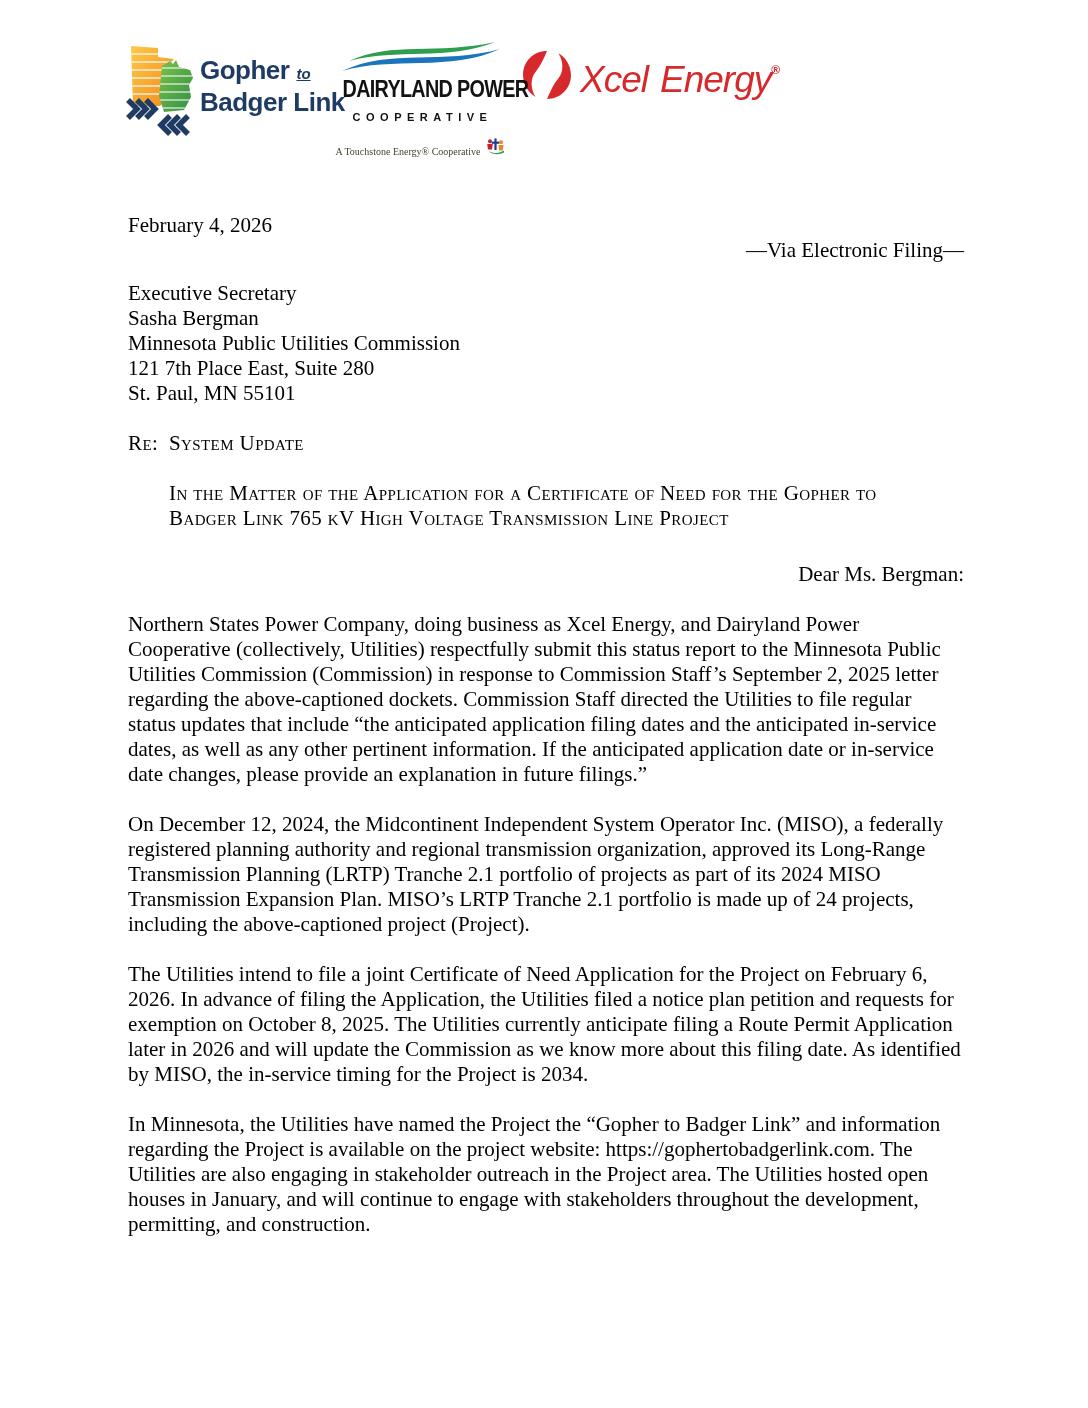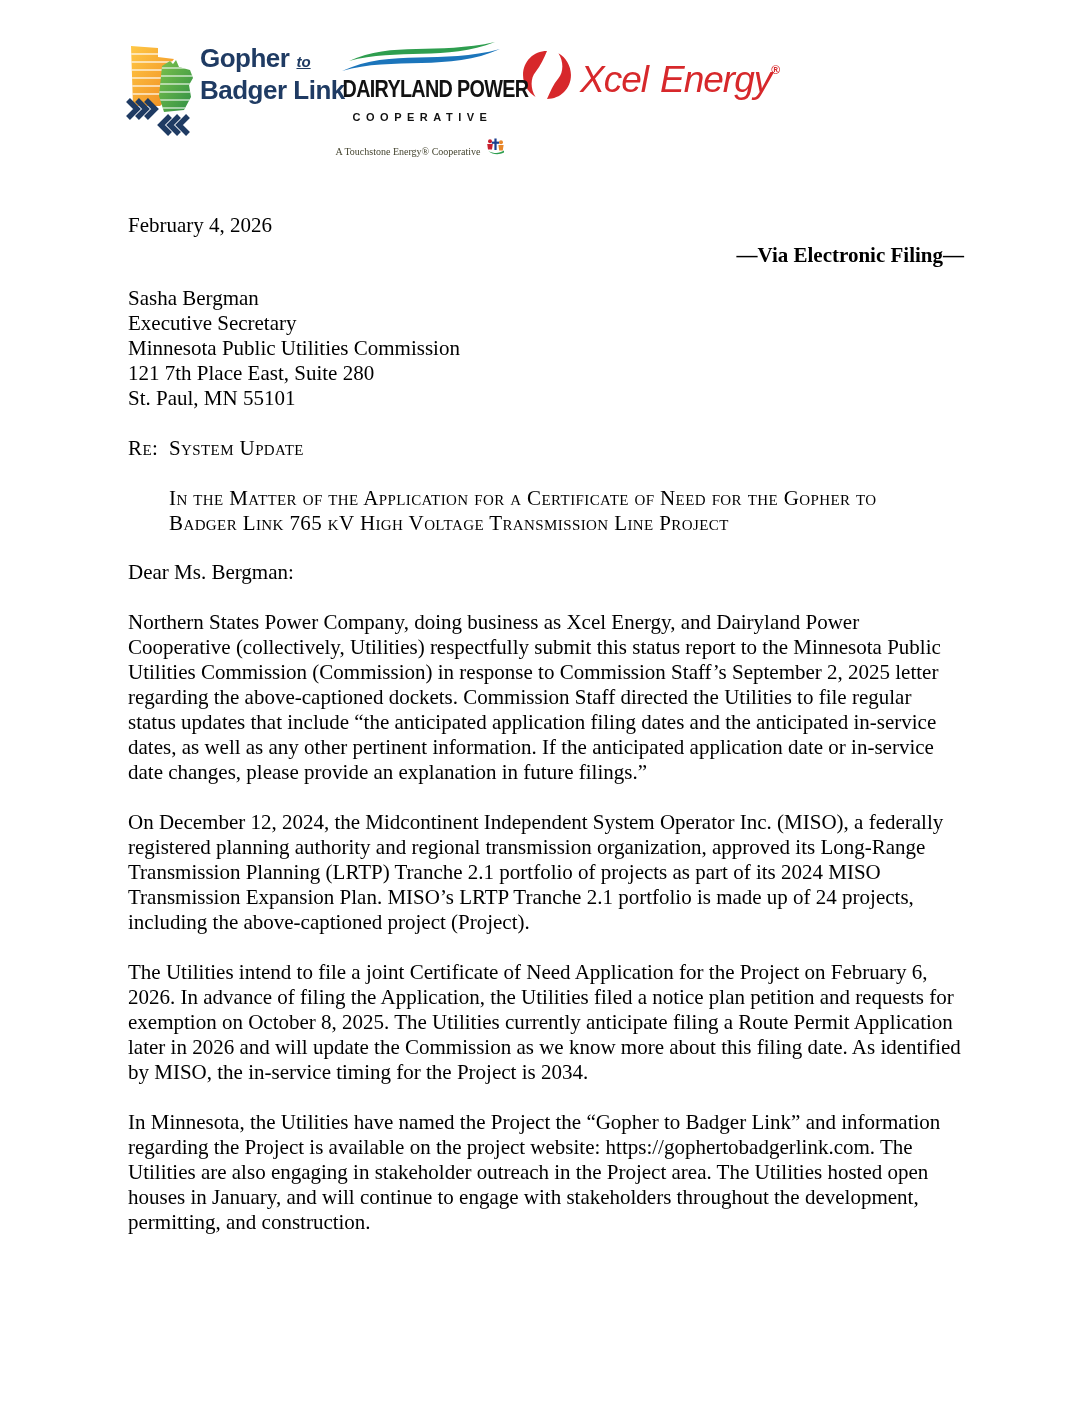--- a/index.html
+++ b/index.html
@@ -20,21 +20,21 @@
     position: absolute;
     left: 126px;
     top: 40px;
     display: flex;
     align-items: flex-start;
   }
   .logo-gopher { display: flex; margin-top: 4px; width: 200px; }
   .gopher-graphic svg { display: block; }
   .gopher-text {
     margin-left: 2px;
-    margin-top: 0;
+    margin-top: 12px;
     color: #1F3B63;
     font-family: "Liberation Sans", sans-serif;
     font-weight: 700;
     font-size: 26px;
     line-height: 29px;
     letter-spacing: -0.5px;
     white-space: nowrap;
   }
   .g-to {
     font-size: 15px;
@@ -96,35 +96,35 @@
   .xcel-w2 { font-weight: 400; margin-left: 12px; }
   .xcel-reg { font-size: 12px; font-weight: 700; vertical-align: 18px; font-style: normal; }
 
   
   .letter-body {
     position: absolute;
     left: 128px;
     top: 213px;
     width: 836px;
   }
-  .via-line { text-align: right; font-weight: 700; margin-top: 5px; }
+  .via-line { text-align: right; font-weight: 400; }
   .recipient { margin-top: 18px; }
   .re-line {
     margin-top: 25px;
     font-variant: small-caps;
     letter-spacing: 0.4px;
   }
   .re-label { display: inline-block; width: 41px; }
   .matter-block {
     margin: 25px 0 0 41px;
     max-width: 748px;
     font-variant: small-caps;
     letter-spacing: 0.4px;
   }
-  .salutation { margin-top: 24px; }
+  .salutation { margin-top: 31px; text-align: right; }
   p.body-para { margin: 25px 0 0 0; font-family: Liberation Serif, serif; }
   .url-text { color: #000; text-decoration: none; }
 </style>
 </head>
 <body>
 
 <div class="page">
 
   <header class="letterhead">
 
@@ -219,22 +219,22 @@
     </div>
   </header>
 
   <main class="letter-body">
 
     <div class="date-line">February 4, 2026</div>
 
     <div class="via-line">—Via Electronic Filing—</div>
 
     <div class="recipient">
+      <div>Executive Secretary</div>
       <div>Sasha Bergman</div>
-      <div>Executive Secretary</div>
       <div>Minnesota Public Utilities Commission</div>
       <div>121 7th Place East, Suite 280</div>
       <div>St. Paul, MN 55101</div>
     </div>
 
     <div class="re-line">
       <span class="re-label">Re:</span><span>System Update</span>
     </div>
 
     <div class="matter-block">

